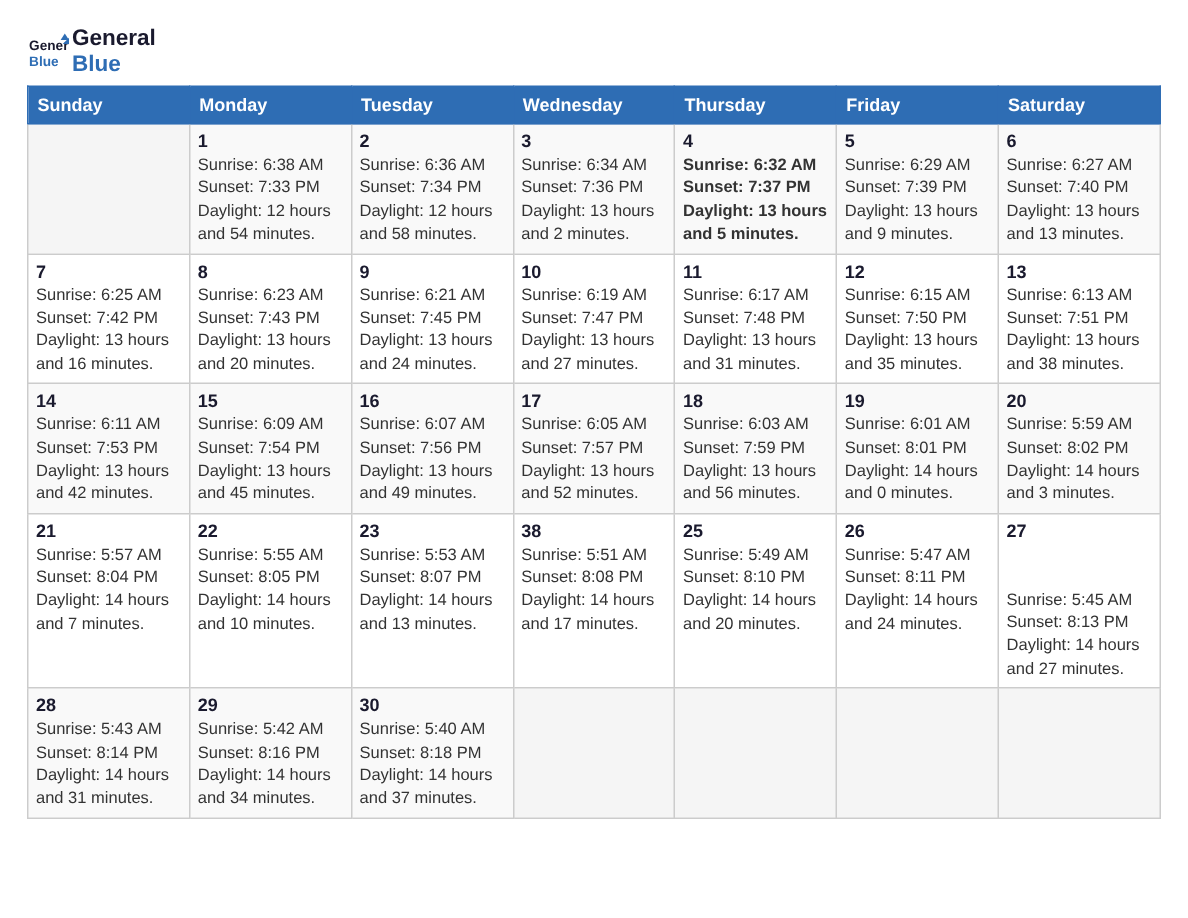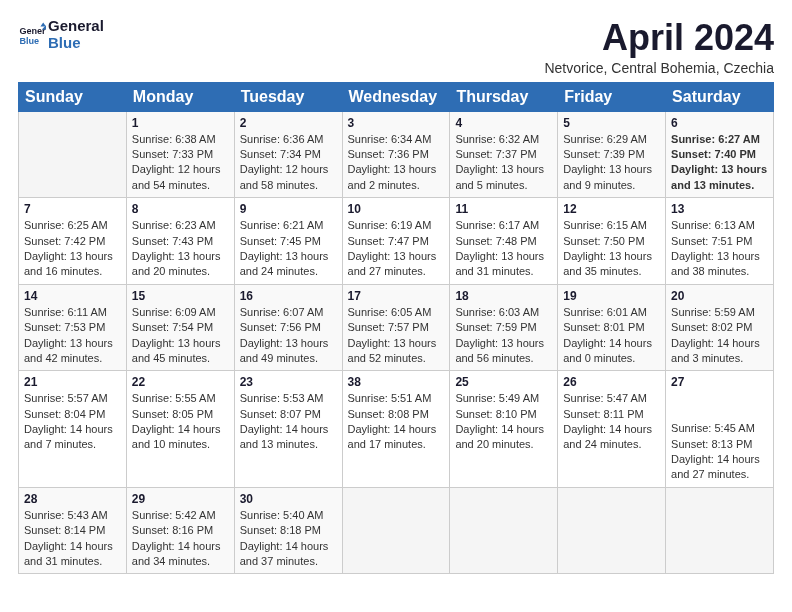--- a/index.html
+++ b/index.html
@@ -44,21 +44,21 @@
       margin-top: 2px;
     }
     table {
       width: 100%;
       border-collapse: collapse;
       table-layout: fixed;
     }
     thead tr th {
       background-color: #2e6db4;
       color: #fff;
-      font-size: 16px;
+      font-size: 12px;
       font-weight: bold;
       padding: 5px 6px;
       text-align: left;
       border: 1px solid #2e6db4;
     }
     tbody tr td {
       border: 1px solid #ccc;
       vertical-align: top;
       padding: 4px 5px;
       font-size: 10px;
@@ -97,24 +97,20 @@
         <text x="2" y="18" font-size="13" font-weight="bold" fill="#1a1a2e" font-family="Arial">General</text>
         <text x="2" y="33" font-size="13" font-weight="bold" fill="#2e6db4" font-family="Arial">Blue</text>
         <polygon points="32,8 40,8 36,2" fill="#2e6db4"></polygon>
         <polygon points="34,12 40,12 40,6" fill="#2e6db4"></polygon>
       </svg>
       <div style="line-height:1.1">
         <div style="font-size:15px;font-weight:bold;color:#1a1a2e">General</div>
         <div style="font-size:15px;font-weight:bold;color:#2e6db4">Blue</div>
       </div>
     </div>
-    <div class="title-block">
-      <div class="month-title">April 2024</div>
-      <div class="location">Netvorice, Central Bohemia, Czechia</div>
-    </div>
   </div>
 
   <table>
     <thead>
       <tr>
       <th>Sunday</th>
           <th>Monday</th>
           <th>Tuesday</th>
           <th>Wednesday</th>
           <th>Thursday</th>
@@ -141,35 +137,35 @@
           </td>
           <td>
             <span class="day-number">3</span>
             <div class="day-info" style="white-space: pre-line;">Sunrise: 6:34 AM
 Sunset: 7:36 PM
 Daylight: 13 hours
 and 2 minutes.</div>
           </td>
           <td>
             <span class="day-number">4</span>
-            <div class="day-info" style="white-space: pre-line;">Sunrise: 6:32 AM
+            <div class="day-info" style="white-space: pre-line; font-weight: bold;">Sunrise: 6:32 AM
 Sunset: 7:37 PM
 Daylight: 13 hours
 and 5 minutes.</div>
           </td>
           <td>
             <span class="day-number">5</span>
             <div class="day-info" style="white-space: pre-line;">Sunrise: 6:29 AM
 Sunset: 7:39 PM
 Daylight: 13 hours
 and 9 minutes.</div>
           </td>
           <td>
             <span class="day-number">6</span>
-            <div class="day-info" style="white-space: pre-line; font-weight: bold;">Sunrise: 6:27 AM
+            <div class="day-info" style="white-space: pre-line;">Sunrise: 6:27 AM
 Sunset: 7:40 PM
 Daylight: 13 hours
 and 13 minutes.</div>
           </td>
         </tr>
         <tr>
           <td>
             <span class="day-number">7</span>
             <div class="day-info" style="white-space: pre-line;">Sunrise: 6:25 AM
 Sunset: 7:42 PM

